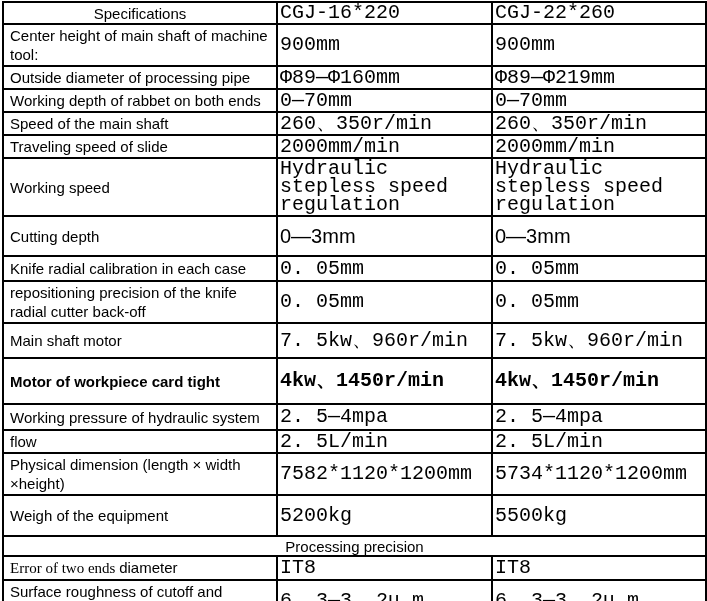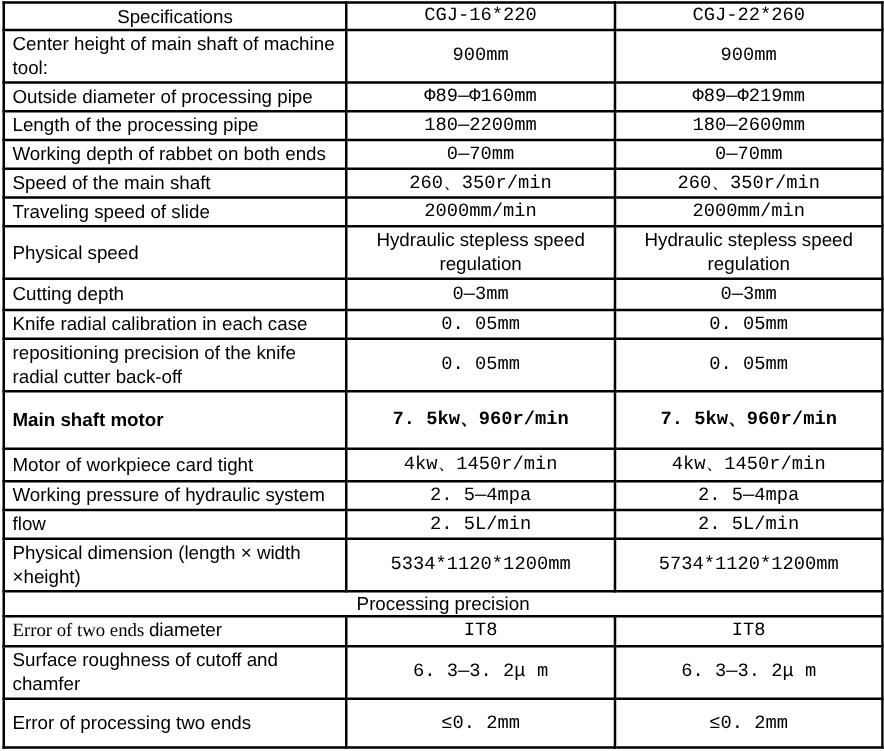--- a/index.html
+++ b/index.html
@@ -29,23 +29,23 @@
   }
   td.lbl {
     font-family: "Liberation Sans", sans-serif;
     font-size: 15px;
     line-height: 19px;
     text-align: left;
     padding: 1px 3px 1px 6px;
   }
   td.val {
     font-family: "Liberation Mono", "DejaVu Sans Mono", monospace;
-    font-size: 15px;
+    font-size: 20px;
     line-height: 18px;
-    text-align: center;
+    text-align: left;
     padding: 1px 2px;
   }
   td.hd {
     font-family: "Liberation Sans", sans-serif;
     font-size: 15px;
     text-align: center;
     padding: 1px 2px;
   }
   td.section-cell {
     font-family: "Liberation Sans", sans-serif;
@@ -105,41 +105,36 @@
       <td class="lbl">Center height of main shaft of machine tool:</td>
       <td class="val">900mm</td>
       <td class="val">900mm</td>
     </tr>
     <tr>
       <td class="lbl">Outside diameter of processing pipe</td>
       <td class="val">Φ89—Φ160mm</td>
       <td class="val">Φ89—Φ219mm</td>
     </tr>
     <tr>
-      <td class="lbl">Length of the processing pipe</td>
-      <td class="val">180—2200mm</td>
-      <td class="val">180—2600mm</td>
-    </tr>
-    <tr>
       <td class="lbl">Working depth of rabbet on both ends</td>
       <td class="val">0—70mm</td>
       <td class="val">0—70mm</td>
     </tr>
     <tr>
       <td class="lbl">Speed of the main shaft</td>
       <td class="val">260、350r/min</td>
       <td class="val">260、350r/min</td>
     </tr>
     <tr>
       <td class="lbl">Traveling speed of slide</td>
       <td class="val">2000mm/min</td>
       <td class="val">2000mm/min</td>
     </tr>
     <tr>
-      <td class="lbl">Physical speed</td>
+      <td class="lbl">Working speed</td>
       <td class="val">Hydraulic stepless speed regulation</td>
       <td class="val">Hydraulic stepless speed regulation</td>
     </tr>
     <tr>
       <td class="lbl">Cutting depth</td>
       <td class="val">0—3mm</td>
       <td class="val">0—3mm</td>
     </tr>
     <tr>
       <td class="lbl">Knife radial calibration in each case</td>
@@ -166,22 +161,27 @@
       <td class="val">2. 5—4mpa</td>
       <td class="val">2. 5—4mpa</td>
     </tr>
     <tr>
       <td class="lbl">flow</td>
       <td class="val">2. 5L/min</td>
       <td class="val">2. 5L/min</td>
     </tr>
     <tr>
       <td class="lbl">Physical dimension (length × width ×height)</td>
-      <td class="val">5334*1120*1200mm</td>
+      <td class="val">7582*1120*1200mm</td>
       <td class="val">5734*1120*1200mm</td>
+    </tr>
+    <tr>
+      <td class="lbl">Weigh of the equipment</td>
+      <td class="val">5200kg</td>
+      <td class="val">5500kg</td>
     </tr>
     <tr>
       <td class="section-cell" colspan="3">Processing precision</td>
     </tr>
     <tr>
       <td class="lbl"><span class="serif-part">Error of two ends </span><span>diameter</span></td>
       <td class="val">IT8</td>
       <td class="val">IT8</td>
     </tr>
     <tr>

